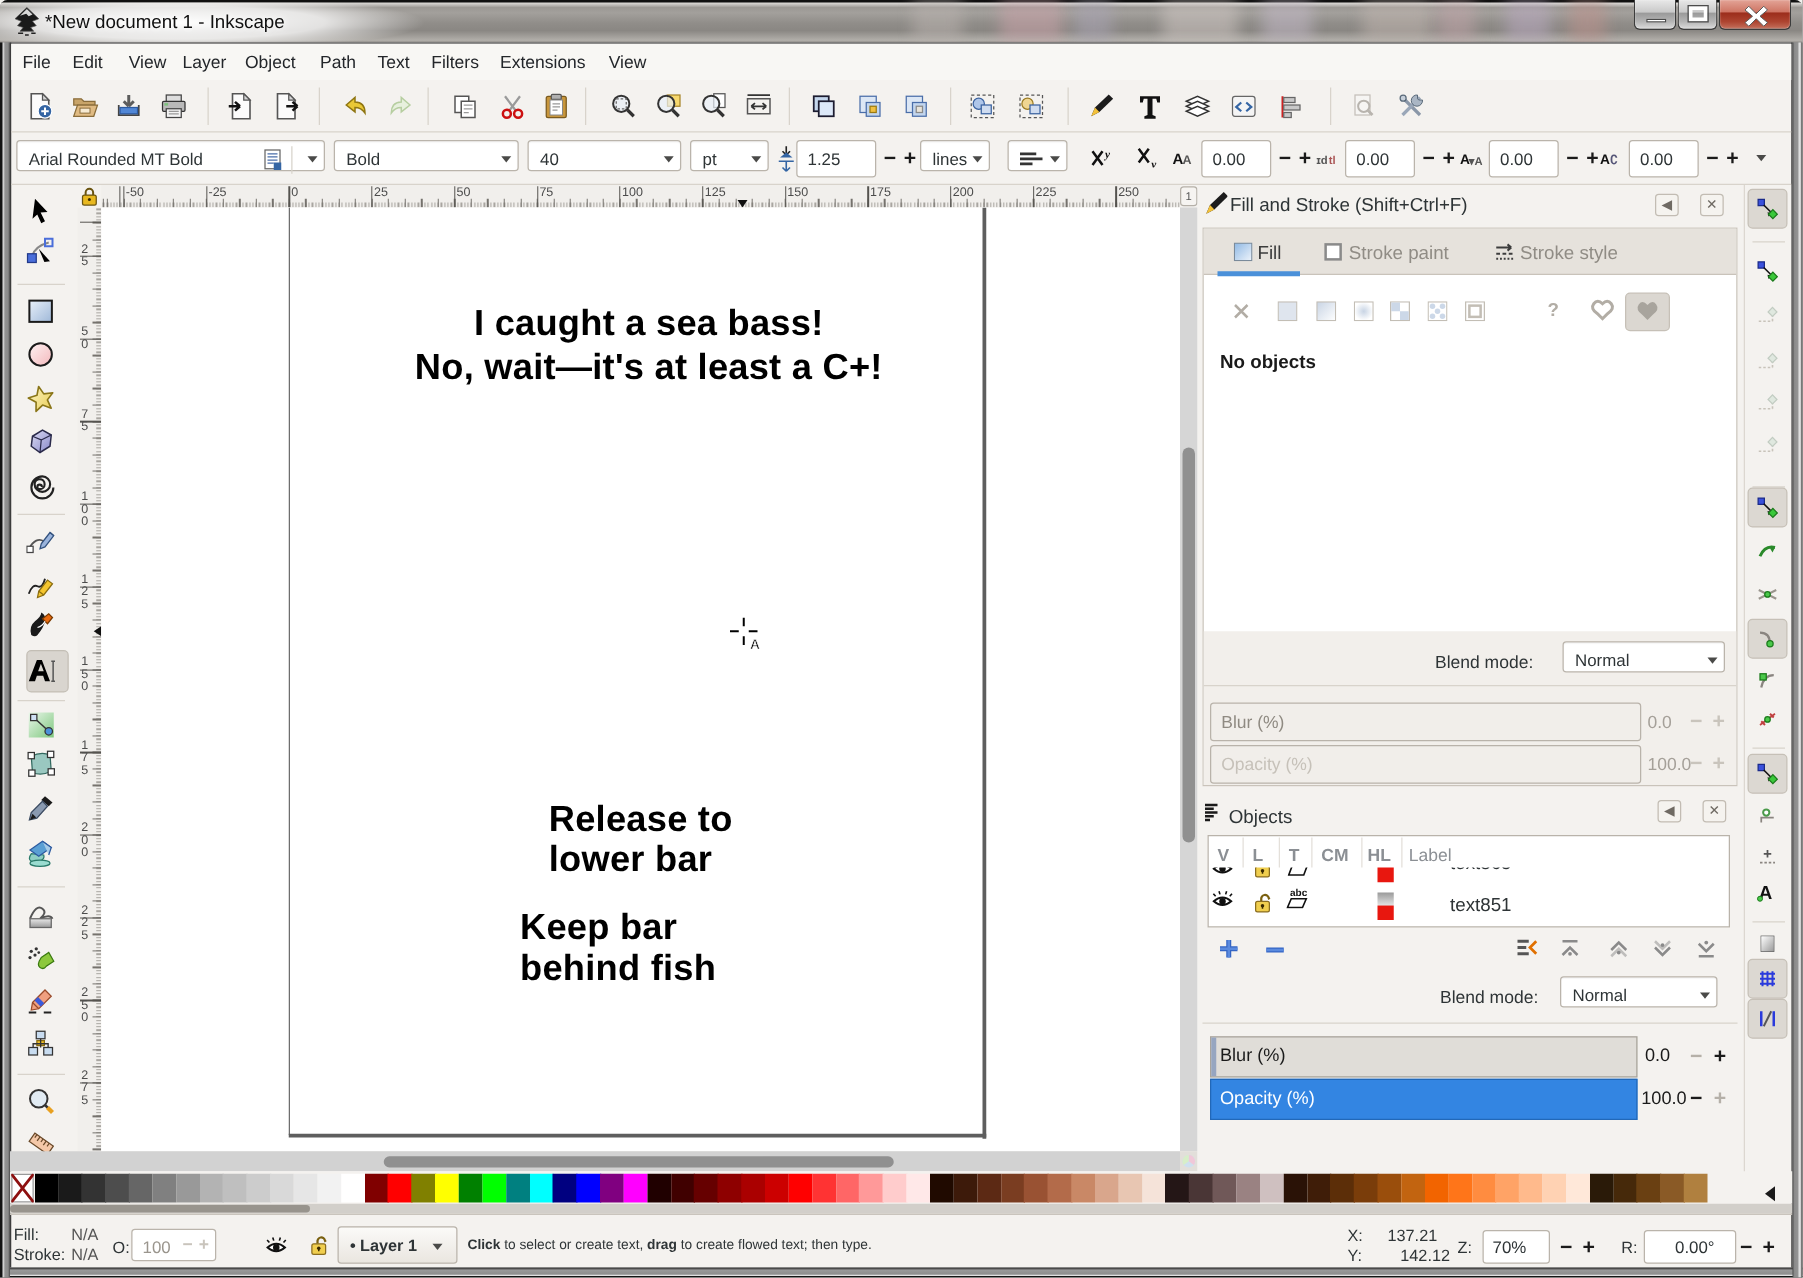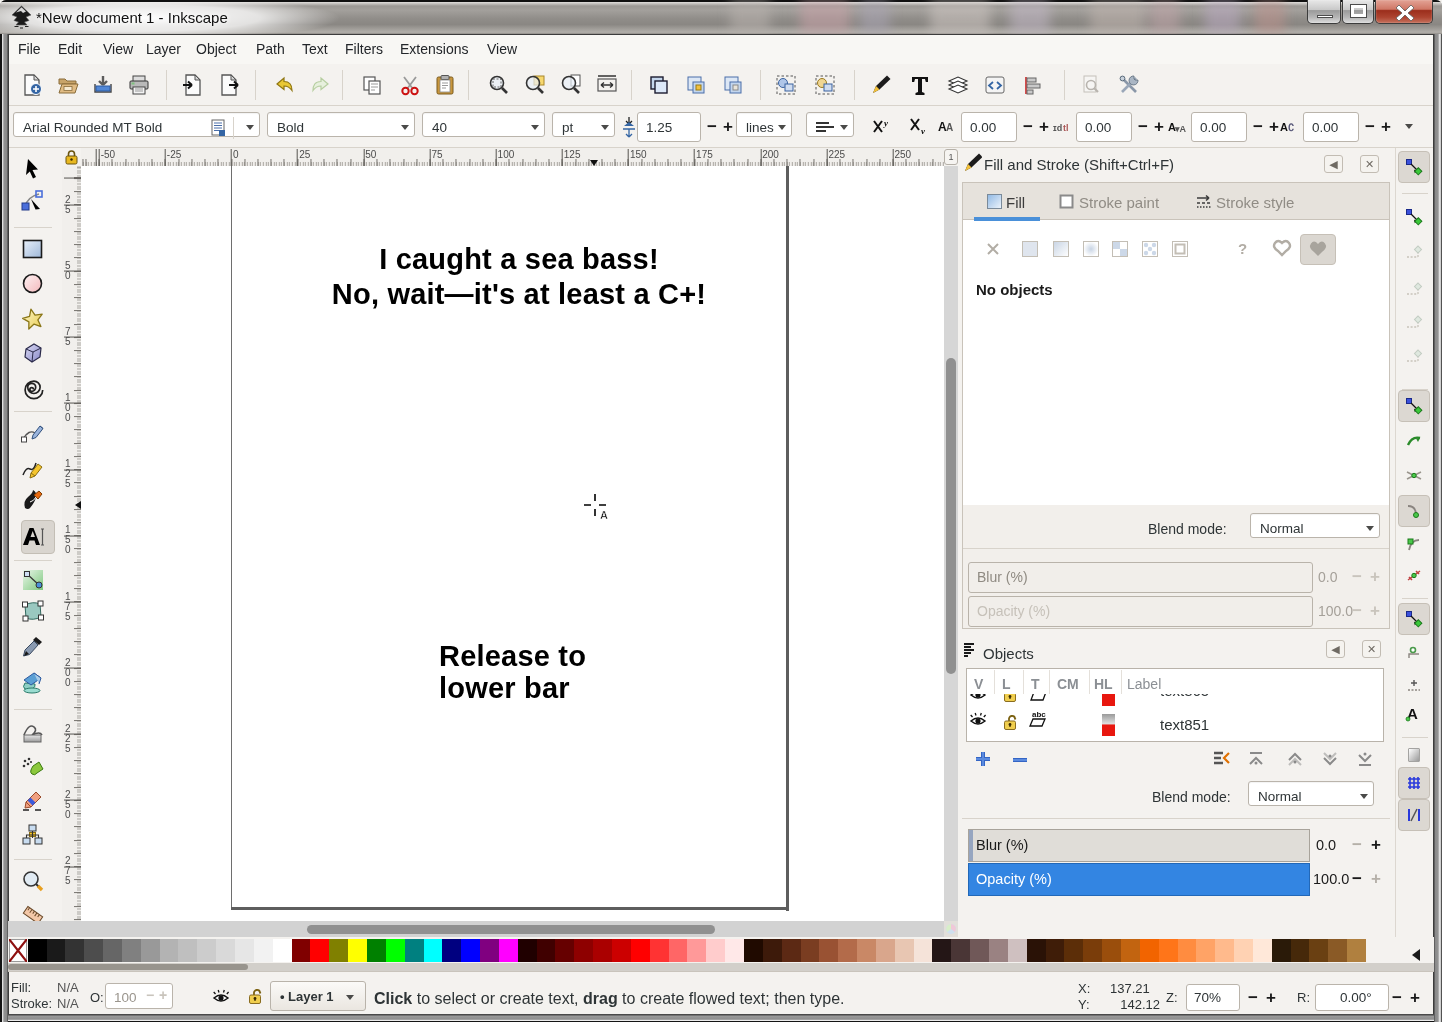--- a/index.html
+++ b/index.html
@@ -502,20 +502,21 @@
     <rect x="3" y="7" width="11" height="8" rx="1.5" fill="#e8b820" stroke="#6a5410"></rect>
     <path d="M5.5 7 v-2 a3 3 0 0 1 6 0 v2" fill="none" stroke="#6a5410" stroke-width="1.6"></path>
     <circle cx="8.5" cy="10.5" r="1.2" fill="#3a2a00"></circle>
   </svg>
 <div id="canvas">
 <div class="abs" style="left:150px;top:0;width:1px;height:742px;background:#6e6e6e"></div>
 <div class="abs" style="left:705px;top:0;width:3px;height:745px;background:#5e5e5e"></div>
 <div class="abs" style="left:150px;top:741px;width:558px;height:3px;background:#5e5e5e"></div>
 <div class="ctext" style="left:238px;top:76px;width:400px;text-align:center;font-size:29px;line-height:35px">I caught a sea bass!<br>No, wait—it's at least a C+!</div>
 <div class="ctext" style="left:358px;top:474px;font-size:29px;line-height:32px">Release to<br>lower bar</div>
+<div class="ctext" style="left:335px;top:560px;font-size:29px;line-height:33px">Keep bar<br>behind fish</div>
 <svg class="abs" style="left:503px;top:328px" width="30" height="30" viewBox="0 0 30 30">
       <path d="M11 0 v7 M11 15 v7 M0 11 h7 M15 11 h7" stroke="#000" stroke-width="1.6"></path>
       <text x="16" y="25" font-size="11" font-weight="bold" fill="#000" stroke="#fff" stroke-width="0.5">A</text>
     </svg>
 </div>
 <div class="sbtrack" style="left:944px;top:166px;width:14px;height:755px"></div>
 <div class="sbthumb" style="left:946px;top:358px;width:10px;height:316px"></div>
 <div class="sbtrack" style="left:8px;top:921px;width:936px;height:16px;background:#d2d2d2"></div>
 <div class="sbthumb" style="left:307px;top:925px;width:408px;height:9px"></div>
 <div class="abs" style="left:944px;top:149px;width:14px;height:16px;background:#f6f4f1;border:1px solid #b5b0a8;border-radius:3px;font-size:9px;color:#555;text-align:center;line-height:14px">1</div>
@@ -925,21 +926,21 @@
 <svg class="abs" style="left:247px;top:988px" width="15" height="17" viewBox="0 0 15 17">
     <path d="M7 7 v-1.5 a3 3 0 0 1 6 -1 l0.5 1" fill="none" stroke="#7a6010" stroke-width="1.8"></path>
     <rect x="2.5" y="7" width="11" height="8.5" rx="1.5" fill="#f0ce4e" stroke="#8a6d20"></rect>
     <circle cx="8" cy="10.5" r="1.4" fill="#3a2a00"></circle>
     <path d="M8 10.5 v2.5" stroke="#3a2a00" stroke-width="1.2"></path>
   </svg>
 <div class="abs" style="left:270px;top:981px;width:96px;height:30px;background:linear-gradient(180deg,#fbfaf8,#eae6e0);border:1px solid #b9b3aa;border-radius:3px"></div>
 <div class="sbar-txt" style="left:280px;top:989px;font-weight:700;font-size:13px">•</div>
 <div class="sbar-txt" style="left:288px;top:989px;font-weight:700">Layer 1</div>
 <div class="arr" style="left:346px;top:995px;border-left-width:4px;border-right-width:4px"></div>
-<div class="sbar-txt" style="left:374px;top:990px;font-size:16px"><b>Click</b> to select or create text, <b>drag</b> to create flowed text; then type.</div>
+<div class="sbar-txt" style="left:374px;top:990px;font-size:11px"><b>Click</b> to select or create text, <b>drag</b> to create flowed text; then type.</div>
 <div class="sbar-txt" style="left:1078px;top:981px">X:</div>
 <div class="sbar-txt" style="left:1110px;top:981px;width:50px;text-align:left">137.21</div>
 <div class="sbar-txt" style="left:1078px;top:997px">Y:</div>
 <div class="sbar-txt" style="left:1110px;top:997px;width:50px;text-align:right">142.12</div>
 <div class="sbar-txt" style="left:1166px;top:990px">Z:</div>
 <div class="spinv" style="left:1186px;top:984px;width:54px;height:27px">
     <div class="txt" style="top:5px;left:7px">70%</div>
   </div>
 <div class="pm" style="left:1248px;top:988px">−</div>
 <div class="pm" style="left:1266px;top:988px">+</div>

